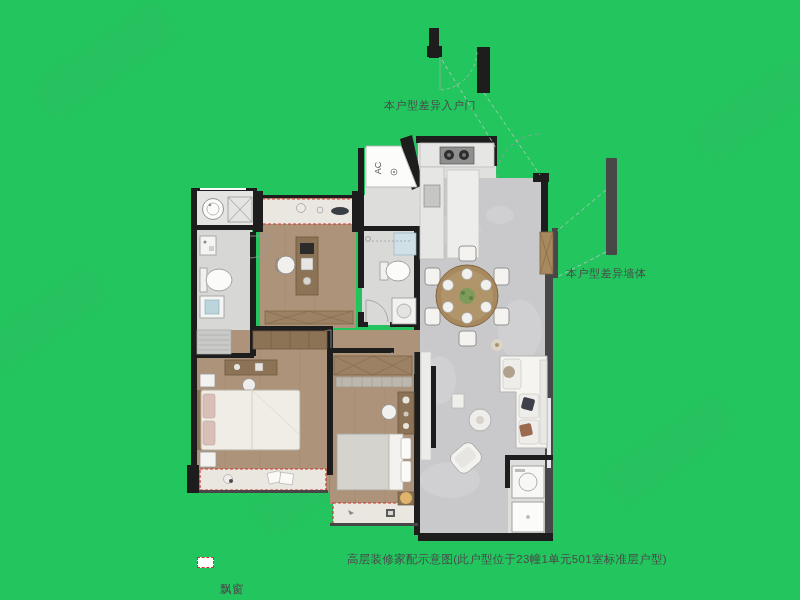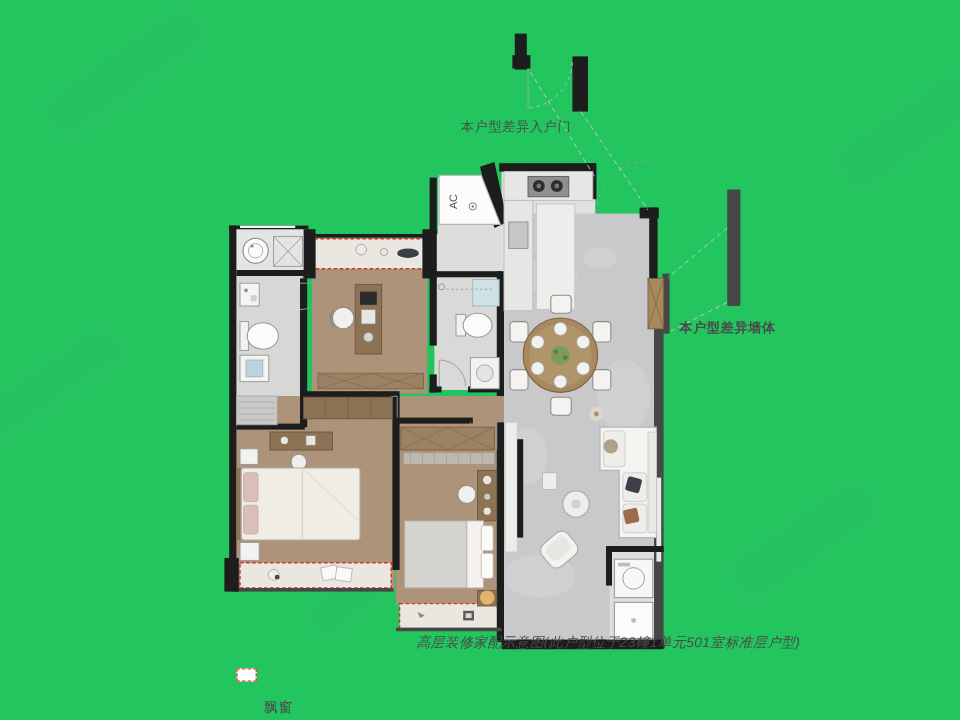--- a/index.html
+++ b/index.html
@@ -2,21 +2,21 @@
 <html style="--wall: #1d1d1d; --wall-gray: #474747; --wood: #ad9379; --wood-dark: #8d7355; --tile: #c9c9cc; --tile-light: #e0e0de; --bath-floor: #d7d7d5; --bay-red: #d0342c; --cabinet: #a8895f; --label-text: #4a4a4a;"><head>
 <meta charset="utf-8">
 <style>
   html,body{margin:0;padding:0;background:#fff;}
   .stage{position:relative;width:800px;height:600px;background:#22c55e;overflow:hidden;
          font-family:"Liberation Sans","DejaVu Sans",sans-serif;}
   .plansvg{position:absolute;left:0;top:0;}
   .lbl{position:absolute;font-size:11px;color:var(--label-text,#4a4a4a);white-space:nowrap;letter-spacing:0.5px;}
   .legend-swatch{position:absolute;left:197px;top:557px;width:15px;height:9px;
                  border:1px dashed var(--bay-red,#d0342c);background:#fff;}
-  .caption{position:absolute;left:347px;top:528px;font-size:11.5px;color:#4a4a4a;letter-spacing:0.3px;font-style:italic;}
+  .caption{position:absolute;left:347px;top:552px;font-size:11.5px;color:#4a4a4a;letter-spacing:0.3px;}
   .wm{position:absolute;background:rgba(130,130,135,0.06);filter:blur(5px);
       transform:rotate(-35deg);border-radius:6px;pointer-events:none;}
 </style>
 </head>
 <body>
 
 <div class="stage">
 
   <div class="wm" style="left:30px;top:40px;width:150px;height:42px;"></div>
   <div class="wm" style="left:-20px;top:300px;width:130px;height:38px;"></div>
@@ -311,19 +311,19 @@
       <line x1="484" y1="93" x2="540" y2="175" stroke="#c8c8c6" stroke-width="0.8" stroke-dasharray="4,3"></line>
     </g>
     <g>
       <rect x="606" y="158" width="11" height="97" rx="1" style="fill:var(--wall-gray)"></rect>
       <line x1="606" y1="190" x2="557" y2="231" stroke="#c8c8c6" stroke-width="0.8" stroke-dasharray="4,3"></line>
       <line x1="606" y1="252" x2="557" y2="277" stroke="#c8c8c6" stroke-width="0.8" stroke-dasharray="4,3"></line>
     </g>
   </svg>
 
   <div class="lbl" style="left:384px;top:98px;">本户型差异入户门</div>
-  <div class="lbl" style="left:566px;top:266px;font-weight:bold;">本户型差异墙体</div>
+  <div class="lbl" style="left:566px;top:266px;">本户型差异墙体</div>
 
   <div class="legend-swatch"></div>
   <div class="lbl" style="left:220px;top:582px;font-size:11.5px;">飘窗</div>
   <div class="caption">高层装修家配示意图(此户型位于23幢1单元501室标准层户型)</div>
 
 </div>
 
 </body></html>

